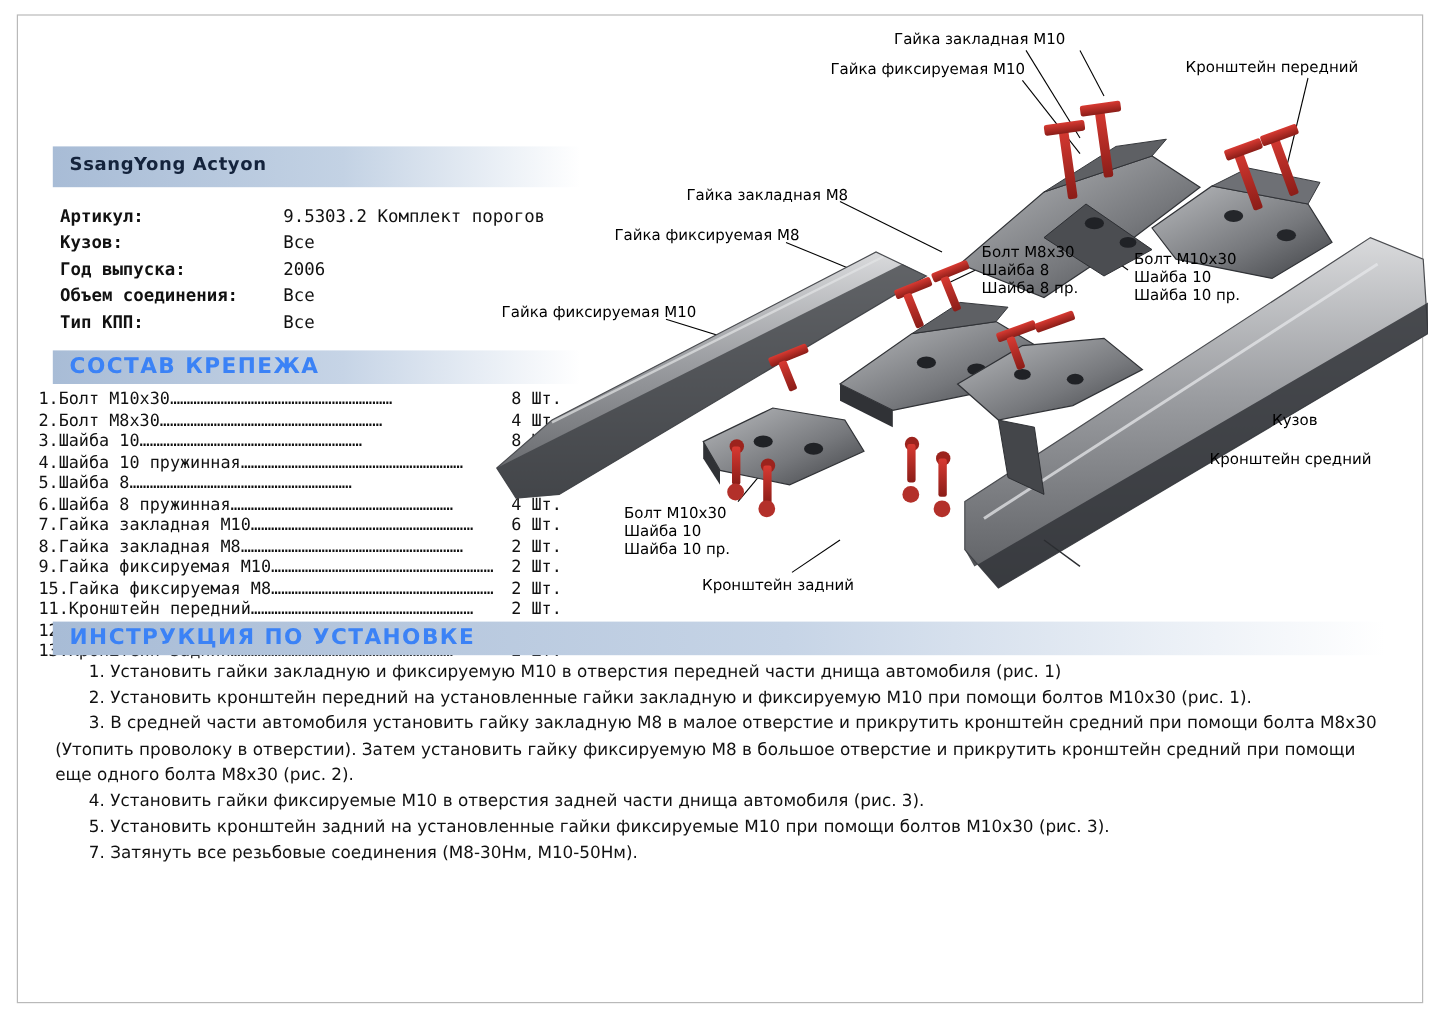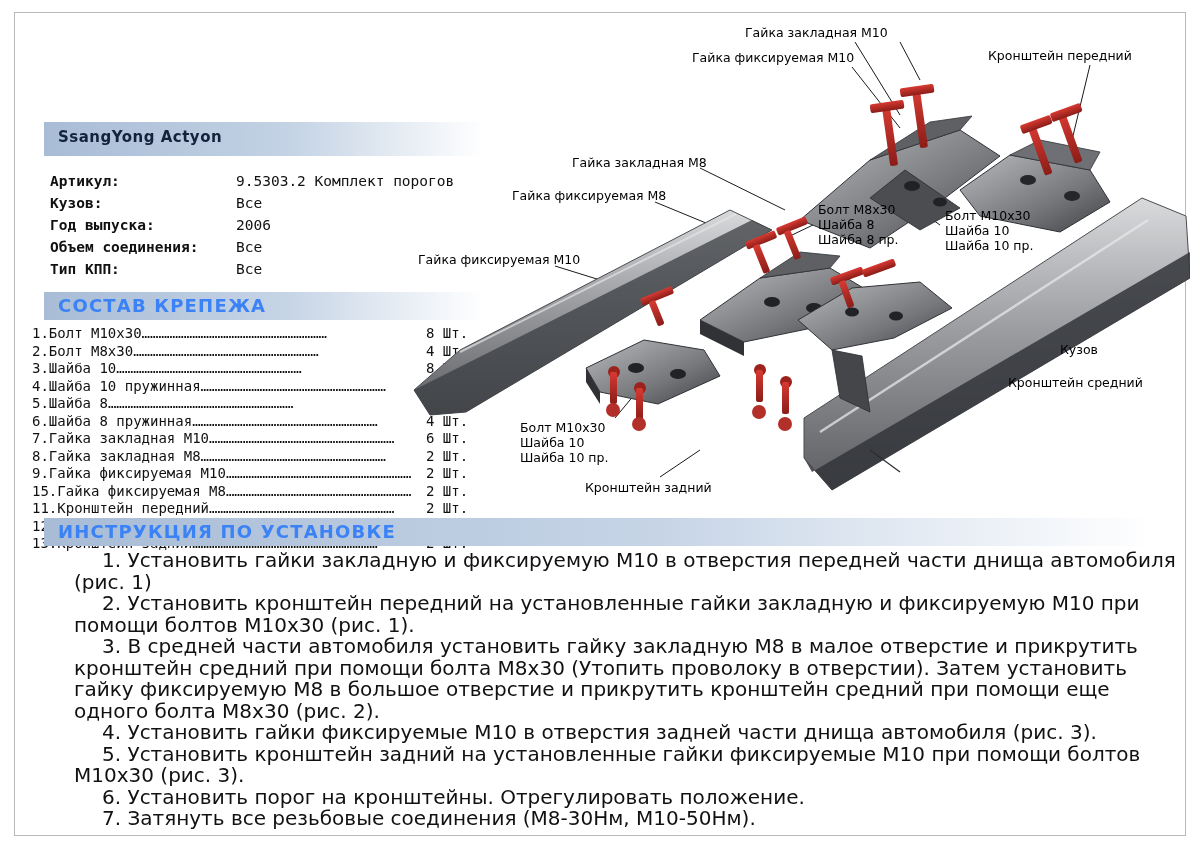--- a/index.html
+++ b/index.html
@@ -125,24 +125,23 @@
     padding-left: 12px;
   }
 
   
   .instructions {
     position: absolute;
     left: 46px;
     top: 550px;
     width: 1110px;
     font-family: "DejaVu Sans", sans-serif;
-    font-size: 20px;
+    font-size: 14px;
     line-height: 21.5px;
     color: #111;
-    margin-left: 28px;
   }
   .instr-item {
     text-indent: 28px;
     margin: 0;
     padding: 0;
   }
 
   
   .illus {
     position: absolute;
@@ -281,21 +280,20 @@
 
   <div class="sect-bar" id="sect-bar-instr"></div>
   <div class="sect-title" id="sect-title-instr">ИНСТРУКЦИЯ ПО УСТАНОВКЕ</div>
 
   <div class="instructions">
     <p class="instr-item">1. Установить гайки закладную и фиксируемую М10 в отверстия передней части днища автомобиля (рис. 1)</p>
     <p class="instr-item">2. Установить кронштейн передний на установленные гайки закладную и фиксируемую М10 при помощи болтов М10х30 (рис. 1).</p>
     <p class="instr-item">3. В средней части автомобиля установить гайку закладную М8 в малое отверстие и прикрутить кронштейн средний при помощи болта М8х30 (Утопить проволоку в отверстии). Затем установить гайку фиксируемую М8 в большое отверстие и прикрутить кронштейн средний при помощи еще одного болта М8х30 (рис. 2).</p>
     <p class="instr-item">4. Установить гайки фиксируемые М10 в отверстия задней части днища автомобиля (рис. 3).</p>
     <p class="instr-item">5. Установить кронштейн задний на установленные гайки фиксируемые М10 при помощи болтов М10х30 (рис. 3).</p>
-    <p class="instr-item">6. Установить порог на кронштейны. Отрегулировать положение.</p>
     <p class="instr-item">7. Затянуть все резьбовые соединения (М8-30Нм, М10-50Нм).</p>
   </div>
 
   <div class="illus">
     <svg width="790" height="500" viewBox="0 0 790 500" xmlns="http://www.w3.org/2000/svg">
       <defs>
         <linearGradient id="steelA" x1="0" y1="0" x2="0" y2="1">
           <stop offset="0%" stop-color="#d9dadc"></stop>
           <stop offset="45%" stop-color="#9b9da1"></stop>
           <stop offset="100%" stop-color="#5c5e62"></stop>

